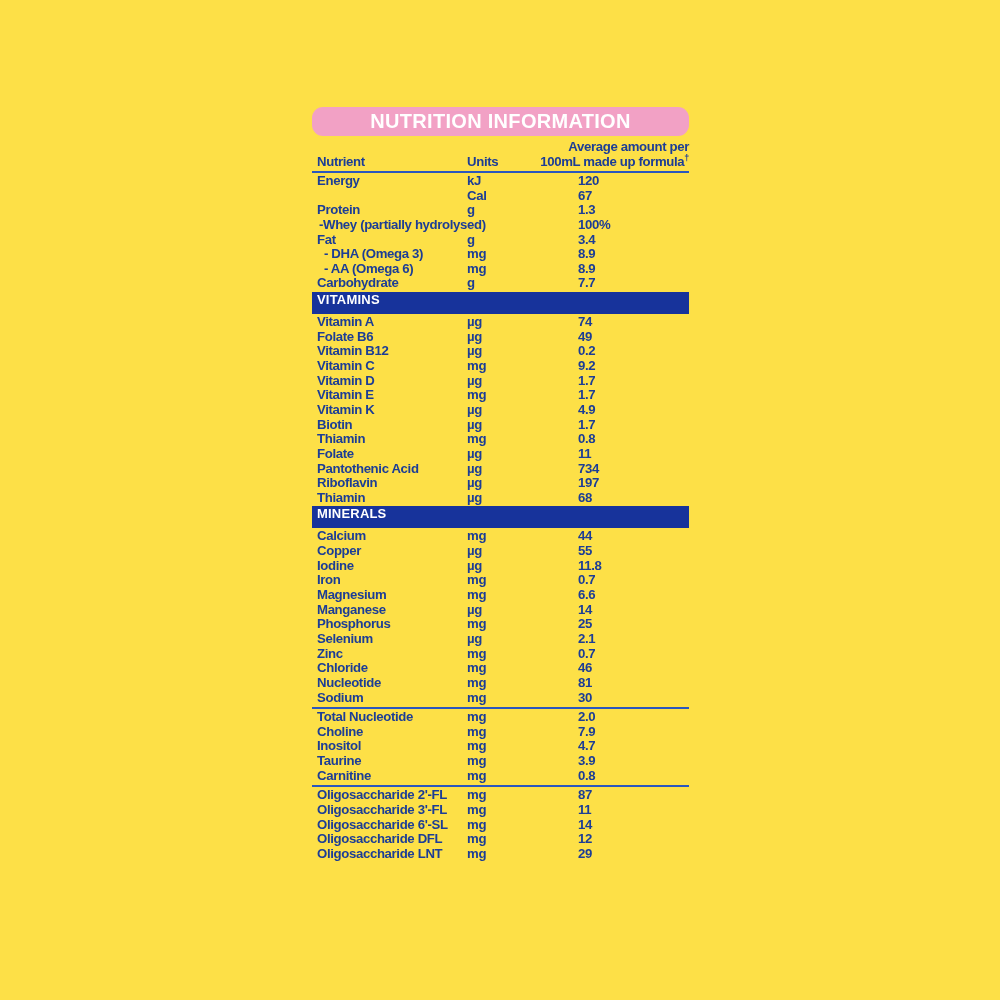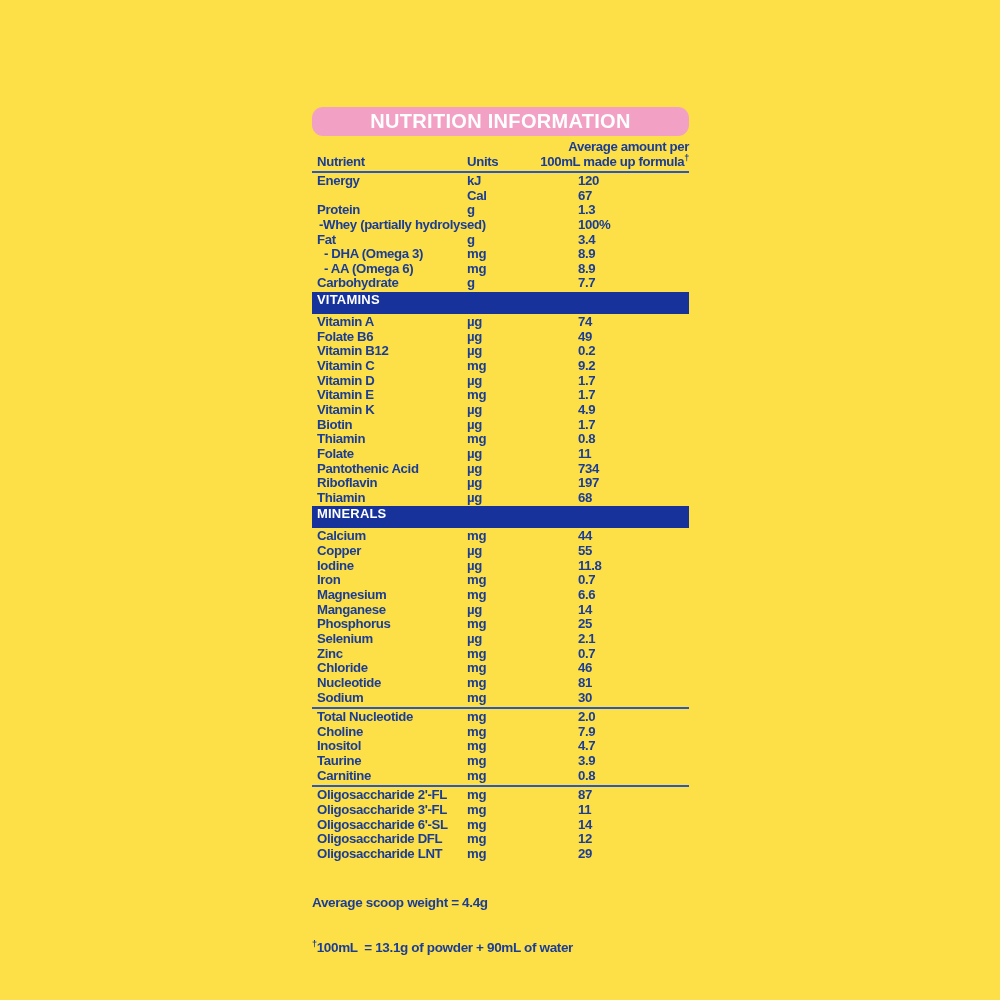--- a/index.html
+++ b/index.html
@@ -324,19 +324,15 @@
           <span class="c-units">mg</span>
           <span class="c-value">12</span>
         </div>
         <div class="row">
           <span class="c-name">Oligosaccharide LNT</span>
           <span class="c-units">mg</span>
           <span class="c-value">29</span>
         </div>
       </div>
 
-    <div class="footer">
-      <div>Average scoop weight = 4.4g</div>
-      <div><sup class="dagger">†</sup><span>100mL  = 13.1g of powder + 90mL of water</span></div>
-    </div>
 
   </div>
 </div>
 
 </body></html>

